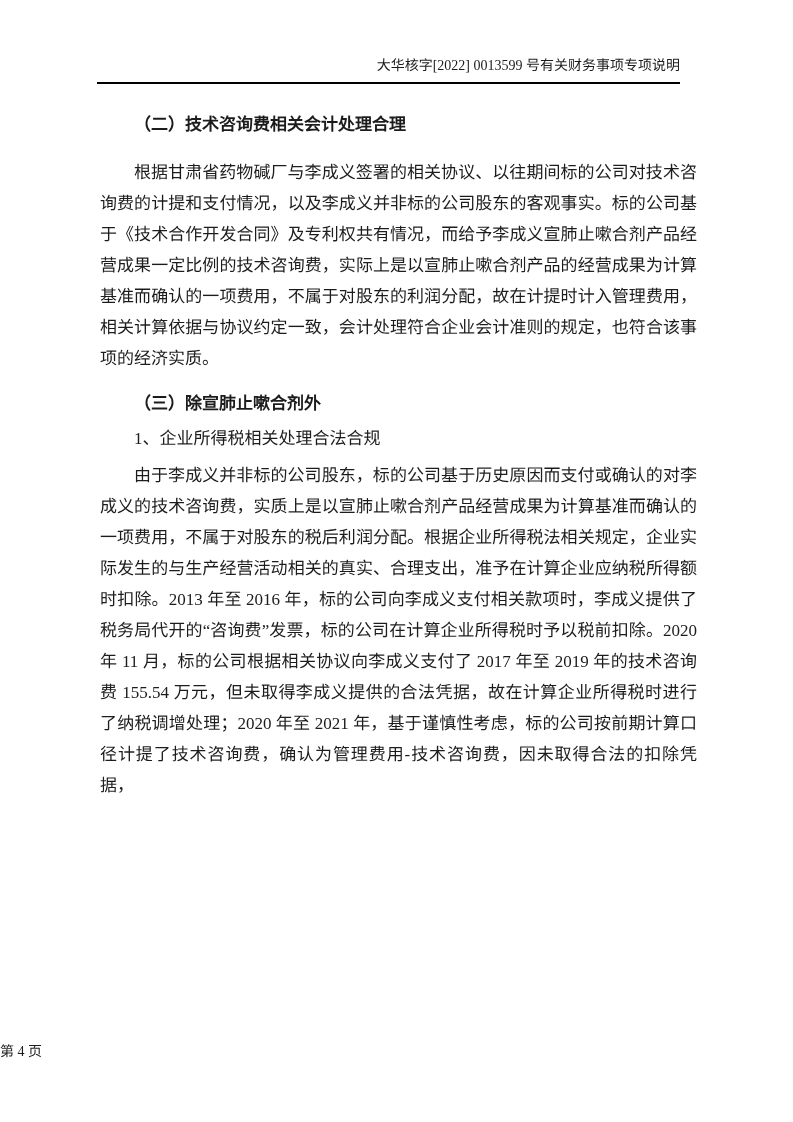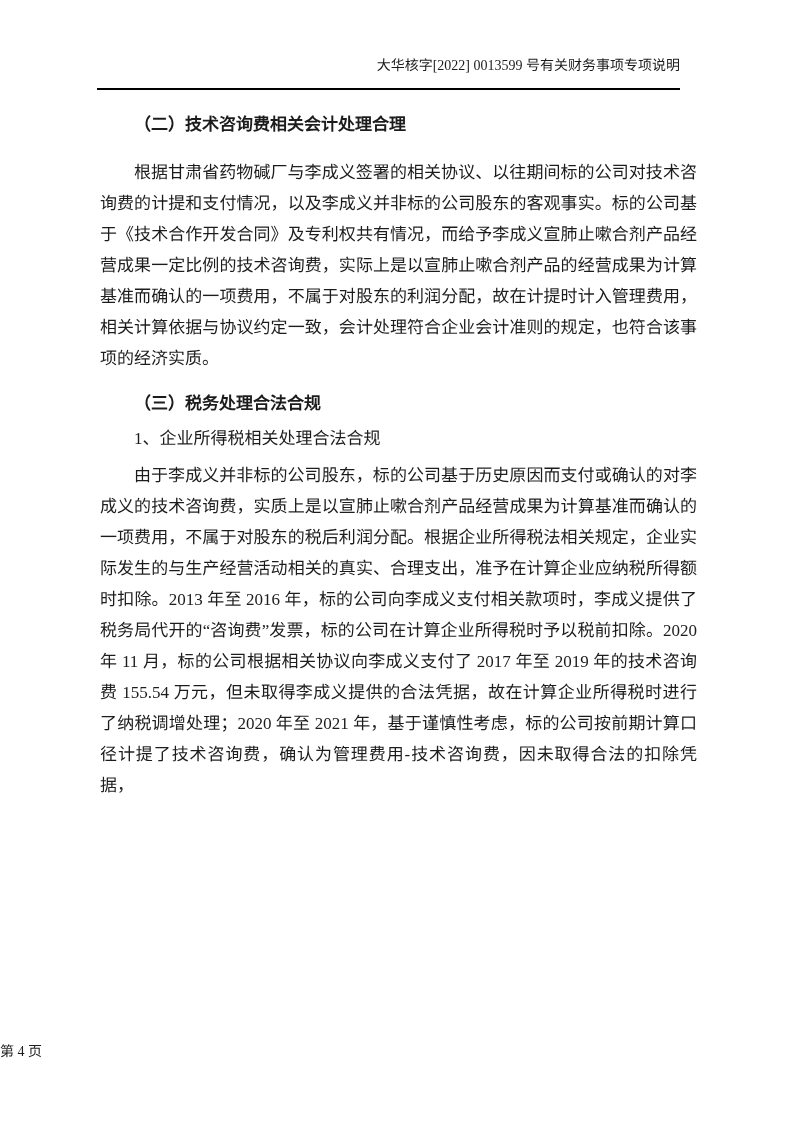--- a/index.html
+++ b/index.html
@@ -18,21 +18,21 @@
     color: #1c1c1c;
   }
   .header {
     position: absolute;
     left: 97px;
     top: 56px;
     width: 583px;
     text-align: right;
     font-size: 14px;
     line-height: 20px;
-    padding-bottom: 12px;
+    padding-bottom: 6px;
     border-bottom: 2px solid #000000;
     white-space: nowrap;
   }
   .content {
     position: absolute;
     left: 100px;
     top: 95px;
     width: 597px;
     font-size: 17px;
     line-height: 31px;
@@ -70,21 +70,21 @@
 
 <div class="page">
 
   <div class="header">
     <span>大华核字[2022] 0013599 号有关财务事项专项说明</span>
   </div>
 
   <div class="content">
     <p class="para heading">（二）技术咨询费相关会计处理合理</p>
     <p class="para">根据甘肃省药物碱厂与李成义签署的相关协议、以往期间标的公司对技术咨询费的计提和支付情况，以及李成义并非标的公司股东的客观事实。标的公司基于《技术合作开发合同》及专利权共有情况，而给予李成义宣肺止嗽合剂产品经营成果一定比例的技术咨询费，实际上是以宣肺止嗽合剂产品的经营成果为计算基准而确认的一项费用，不属于对股东的利润分配，故在计提时计入管理费用，相关计算依据与协议约定一致，会计处理符合企业会计准则的规定，也符合该事项的经济实质。</p>
-    <p class="para heading h3">（三）税务处理合法合规</p>
+    <p class="para heading h3">（三）除宣肺止嗽合剂外</p>
     <p class="para subitem">1、企业所得税相关处理合法合规</p>
     <p class="para">由于李成义并非标的公司股东，标的公司基于历史原因而支付或确认的对李成义的技术咨询费，实质上是以宣肺止嗽合剂产品经营成果为计算基准而确认的一项费用，不属于对股东的税后利润分配。根据企业所得税法相关规定，企业实际发生的与生产经营活动相关的真实、合理支出，准予在计算企业应纳税所得额时扣除。2013 年至 2016 年，标的公司向李成义支付相关款项时，李成义提供了税务局代开的“咨询费”发票，标的公司在计算企业所得税时予以税前扣除。2020 年 11 月，标的公司根据相关协议向李成义支付了 2017 年至 2019 年的技术咨询费 155.54 万元，但未取得李成义提供的合法凭据，故在计算企业所得税时进行了纳税调增处理；2020 年至 2021 年，基于谨慎性考虑，标的公司按前期计算口径计提了技术咨询费，确认为管理费用-技术咨询费，因未取得合法的扣除凭据，</p>
   </div>
 
   <div class="footer">
     <span>第 4 页</span>
   </div>
 
 </div>
 

